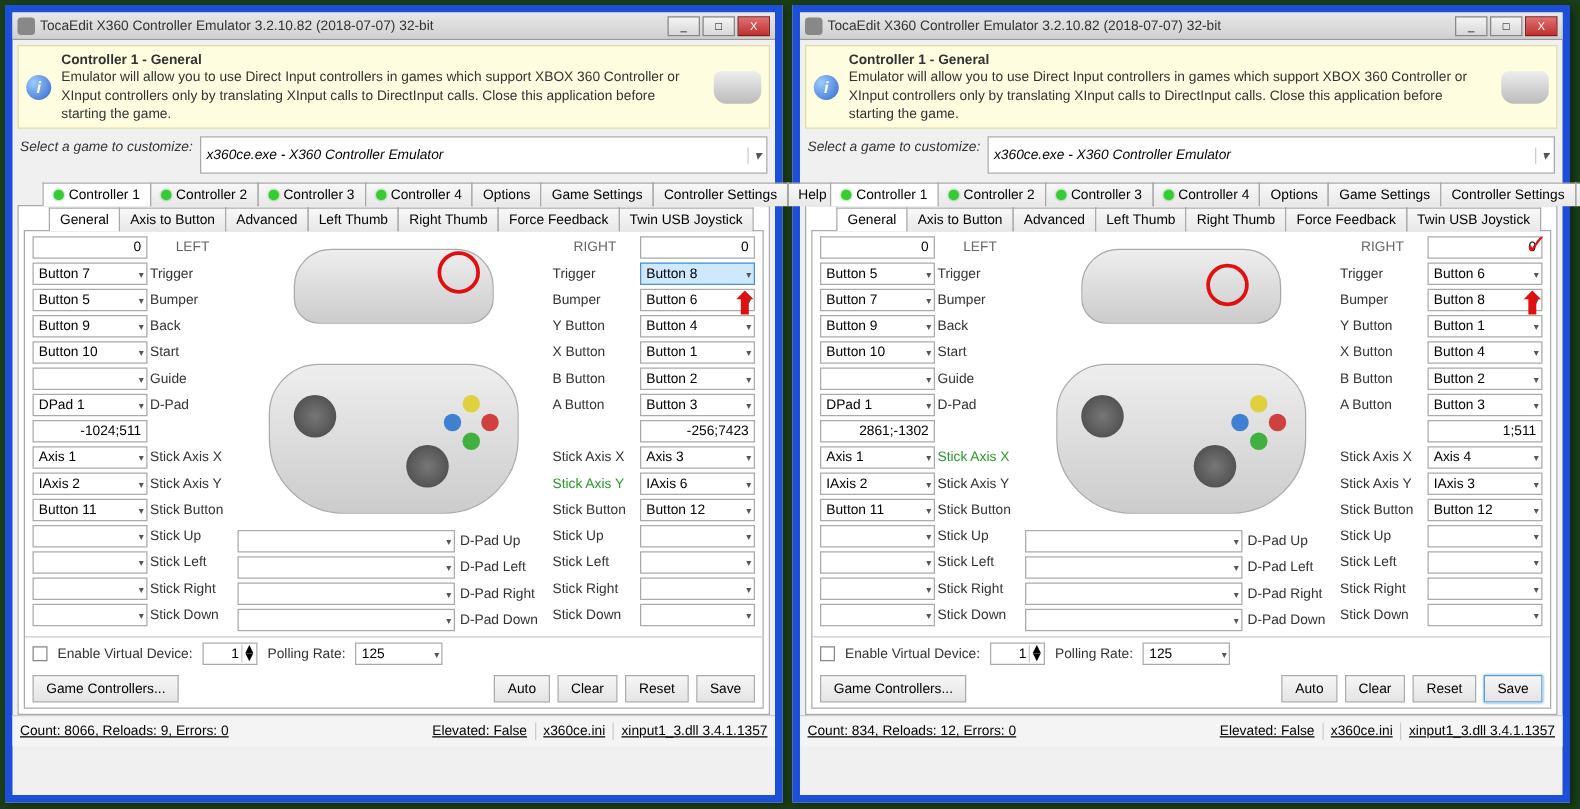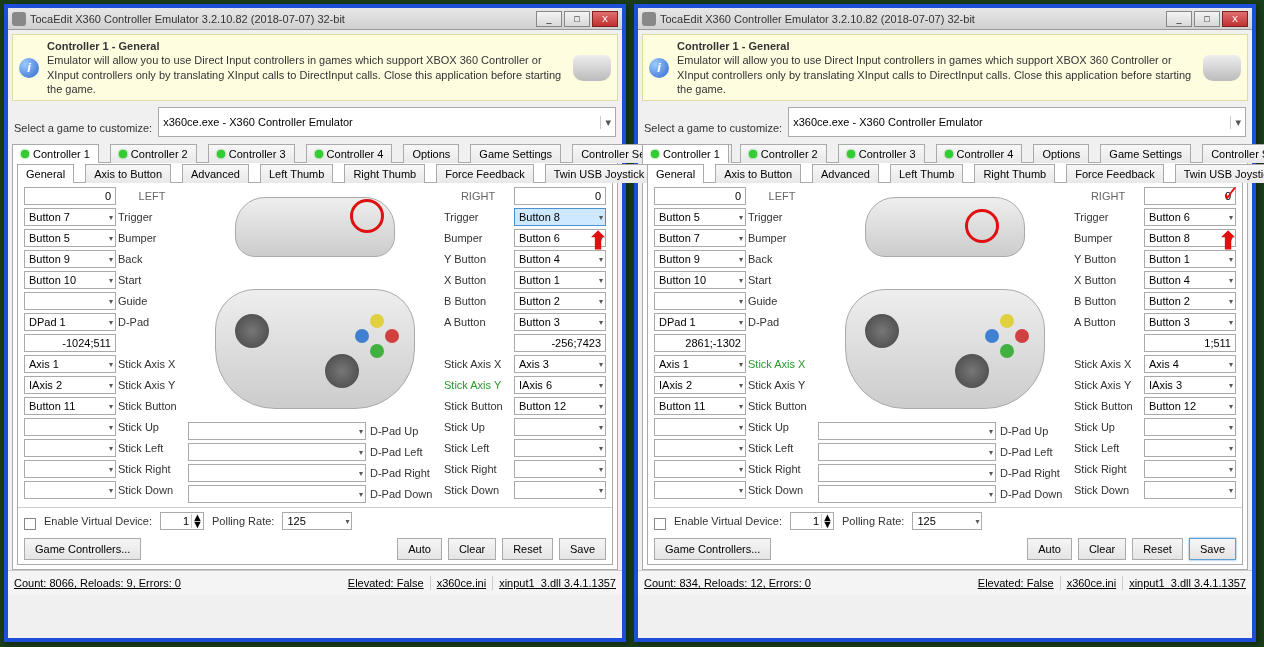--- a/index.html
+++ b/index.html
@@ -1,32 +1,32 @@
 <!DOCTYPE html>
 <html><head>
 <meta charset="utf-8">
 <style>
   * { box-sizing: border-box; margin: 0; padding: 0; font-family: "Segoe UI", Tahoma, sans-serif; font-size: 11px; }
   body { background: #1a3d1a; display: flex; gap: 8px; padding: 4px; width: 1264px; height: 647px; overflow: hidden; }
-  .window { background: #f0f0f0; border: 4px solid #1d4ed8; display: flex; flex-direction: column; width: 622px; height: 638px; box-shadow: 2px 2px 6px rgba(0,0,0,0.4); }
+  .window { background: #f0f0f0; border: 6px solid #1d4ed8; display: flex; flex-direction: column; width: 622px; height: 638px; box-shadow: 2px 2px 6px rgba(0,0,0,0.4); }
   .titlebar { background: linear-gradient(#e8e8e8,#d0d0d0); border-bottom: 1px solid #999; display: flex; align-items: center; padding: 2px 4px; height: 22px; }
   .titlebar .tb-icon { width: 14px; height: 14px; margin-right: 4px; background: #888; border-radius: 3px; }
   .titlebar .title { flex: 1; color: #333; font-size: 11px; }
   .titlebar .winbtns { display: flex; gap: 2px; }
   .titlebar button { width: 26px; height: 16px; border: 1px solid #888; background: linear-gradient(#f4f4f4,#d8d8d8); font-size: 9px; line-height: 12px; cursor: pointer; }
   .titlebar button.close { background: linear-gradient(#e07070,#c03030); color: #fff; border-color: #802020; }
   .infobar { background: #fffde0; border: 1px solid #e0dca0; margin: 4px; padding: 4px 6px; display: flex; align-items: center; gap: 8px; }
   .infobar .if-icon { width: 20px; height: 20px; border-radius: 50%; background: radial-gradient(circle at 30% 30%,#9cf,#36c); color:#fff; text-align:center; line-height:20px; font-weight:bold; font-style:italic; font-size:13px; }
   .infobar .if-text { flex: 1; color: #333; line-height: 1.3; }
   .infobar .if-text b { font-weight: bold; }
   .infobar .if-ctrl { width: 38px; height: 26px; background: linear-gradient(#eee,#bbb); border-radius: 6px 6px 10px 10px; position: relative; }
-  .gamechoose { display:flex; align-items:flex-end; gap:6px; padding:2px 6px; }
+  .gamechoose { display:flex; align-items:flex-start; gap:6px; padding:2px 6px;font-style:italic; }
   .gamechoose .combo { flex:1; border:1px solid #aaa; background:#fff; height:30px; display:flex; align-items:center; padding:0 4px; }
   .gamechoose .combo .carrow { margin-left:auto; border-left:1px solid #ccc; padding-left:4px; color:#555; }
-  .tabrow { display:flex; padding:0 4px; margin-top:4px; gap:12px; }
+  .tabrow { display:flex; padding:0 4px; margin-top:4px; gap:0;margin-left:20px; }
   .tab { border:1px solid #aaa; border-bottom:none; padding:3px 8px; background:linear-gradient(#f8f8f8,#e8e8e8); display:flex; align-items:center; gap:4px; margin-right:-1px; position:relative; top:1px; cursor:pointer; white-space:nowrap; }
   .tab.active { background:#fff; z-index:2; }
   .tab .led { width:8px; height:8px; border-radius:50%; background:#3c3; box-shadow:0 0 2px #0a0; }
   .tabrow.inner { margin-top:0; }
   .tabpane { border:1px solid #aaa; background:#fff; margin:0 4px 4px 4px; flex:1; display:flex; flex-direction:column; overflow:hidden; }
   .tabs2wrap { border:1px solid #aaa; background:#fff; margin:0 4px; }
   .body3col { display:flex; padding:4px 6px; gap:2px; flex:1; overflow:hidden; }
   .col { display:flex; flex-direction:column; gap:3px; }
   .col.left-vals, .col.right-vals { width:92px; }
   .col.left-lbls, .col.right-lbls { width:68px; }
@@ -45,21 +45,21 @@
   .ctrl-top-body{ position:absolute; left:10px; top:10px; width:160px; height:60px; background:linear-gradient(#eee,#ccc); border-radius:30px 30px 20px 20px; border:1px solid #aaa;}
   .ctrl-bot-body{ position:absolute; left:10px; top:10px; width:200px; height:120px; background:linear-gradient(#eee,#ccc); border-radius:40px 40px 60px 60px; border:1px solid #aaa;}
   .ctrl-stick{position:absolute;width:34px;height:34px;border-radius:50%;background:radial-gradient(#777,#444);}
   .ctrl-btn{position:absolute;width:14px;height:14px;border-radius:50%;}
   .redcircle{position:absolute;width:34px;height:34px;border:3px solid #e01010;border-radius:50%;}
   .check{position:absolute;color:#e01010;font-size:22px;}
   .dpadcol{display:flex;flex-direction:column;gap:3px;margin-top:auto;width:100%;}
   .dpadrow{display:flex;gap:4px;align-items:center;}
   .dpadrow .dd{flex:1;}
   .dpadrow .lbl{width:72px;}
-  .botbar{border-top:1px solid #ccc;padding:4px 6px;display:flex;align-items:flex-end;gap:8px;}
+  .botbar{border-top:1px solid #ccc;padding:4px 6px;display:flex;align-items:center;gap:8px;}
   .chk{width:12px;height:12px;border:1px solid #888;background:#fff;}
   .spin{display:flex;align-items:center;border:1px solid #aaa;height:18px;width:44px;background:#fff;}
   .spin .spv{flex:1;text-align:right;padding-right:2px;}
   .spin .spb{width:12px;display:flex;flex-direction:column;border-left:1px solid #ccc;font-size:6px;line-height:7px;text-align:center;}
   .btnrow{display:flex;gap:6px;padding:4px 6px;align-items:center;}
   .btn{border:1px solid #aaa;background:linear-gradient(#f6f6f6,#e4e4e4);height:22px;padding:0 10px;display:flex;align-items:center;cursor:pointer;}
   .btn.primary{border-color:#5a9fd4;box-shadow:0 0 2px #5a9fd4;}
   .statusbar{border-top:1px solid #ccc;display:flex;align-items:center;padding:12px 6px;height:20px;background:#f4f4f4;gap:2px;text-decoration:underline;}
   .statusbar .sep{width:1px;height:14px;background:#ccc;margin:0 4px;}
   .statusbar .r{margin-left:auto;}

